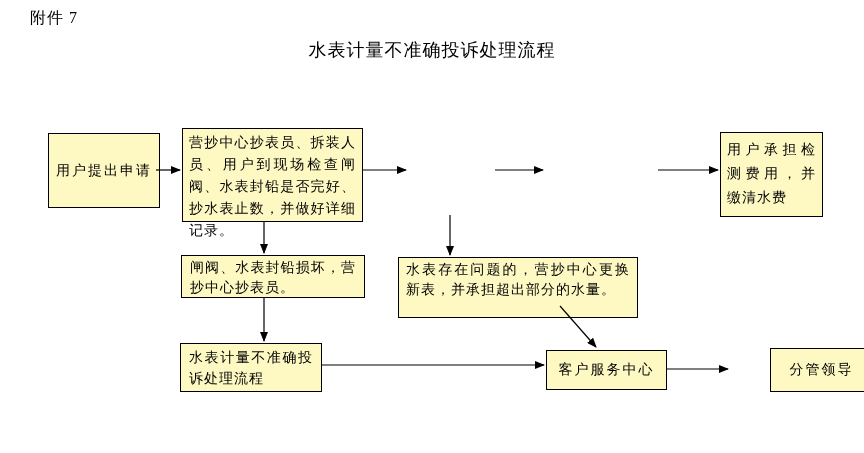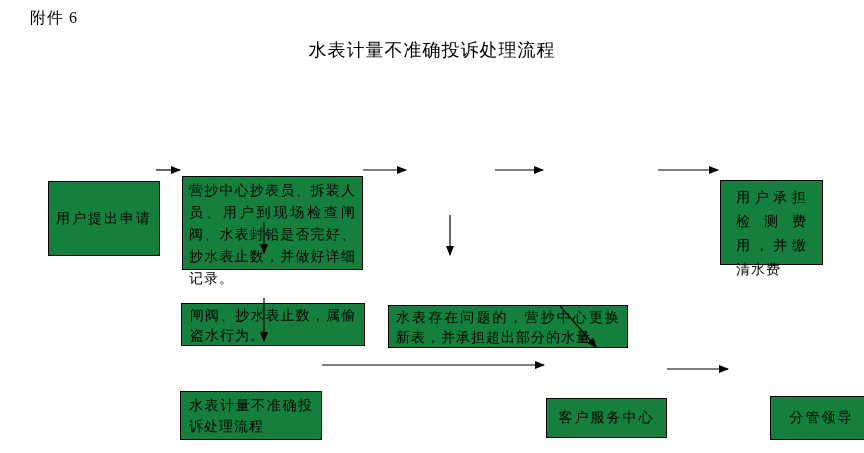--- a/index.html
+++ b/index.html
@@ -16,64 +16,63 @@
     font-size:16px;letter-spacing:1px;
   }
   .title{
     position:absolute;left:0;top:38px;width:864px;
     text-align:center;font-size:18px;letter-spacing:1px;
   }
   .node{
     position:absolute;
     box-sizing:border-box;
     border:1px solid #000;
-    background:#15803d;
+    background:#fef9c3;
     font-size:14px;
     line-height:22px;
-    margin-top:48px;
   }
   .node.center{
     display:flex;align-items:center;justify-content:center;
     letter-spacing:2px;white-space:nowrap;
   }
   .node.para{
     padding:3px 6px;
     text-align:justify;
     text-align-last:auto;
     letter-spacing:1px;
   }
   
   #n1{left:48px;top:133px;width:112px;height:75px;}
   #n2{left:182px;top:128px;width:181px;height:94px;line-height:22px;}
   #n3{left:408px;top:130px;width:87px;height:85px;line-height:24px;padding:5px 7px;}
   #n4{left:545px;top:133px;width:113px;height:79px;letter-spacing:1px;}
-  #n5{left:720px;top:132px;width:103px;height:85px;line-height:24px;padding:5px 15px;}
+  #n5{left:720px;top:132px;width:103px;height:85px;line-height:24px;padding:5px 6px;}
   #n6{left:181px;top:255px;width:184px;height:43px;line-height:20px;padding:2px 8px;}
-  #n7{left:388px;top:257px;width:240px;height:43px;line-height:20px;padding:2px 7px;}
+  #n7{left:398px;top:257px;width:240px;height:61px;line-height:20px;padding:2px 7px;}
   #n8{left:180px;top:343px;width:142px;height:49px;line-height:21px;padding:3px 8px;}
   #n9{left:546px;top:350px;width:121px;height:40px;}
   #n10{left:770px;top:348px;width:103px;height:44px;}
   svg.arrows{
     position:absolute;left:0;top:0;width:864px;height:453px;
     pointer-events:none;
   }
   svg.arrows line{stroke:#000;stroke-width:1.2;}
 </style>
 </head>
 <body>
 
 <div id="canvas">
 
-  <div class="attachment">附件 6</div>
+  <div class="attachment">附件 7</div>
   <div class="title">水表计量不准确投诉处理流程</div>
 
   <div id="n1" class="node center">用户提出申请</div>
   <div id="n2" class="node para">营抄中心抄表员、拆装人员、用户到现场检查闸阀、水表封铅是否完好、抄水表止数，并做好详细记录。</div>
   <div id="n5" class="node para">用户承担检测费用，并缴清水费</div>
-  <div id="n6" class="node para">闸阀、抄水表止数，属偷盗水行为。</div>
+  <div id="n6" class="node para">闸阀、水表封铅损坏，营抄中心抄表员。</div>
   <div id="n7" class="node para">水表存在问题的，营抄中心更换新表，并承担超出部分的水量。</div>
   <div id="n8" class="node para">水表计量不准确投诉处理流程</div>
   <div id="n9" class="node center">客户服务中心</div>
   <div id="n10" class="node center">分管领导</div>
 
   <svg class="arrows" viewBox="0 0 864 453" xmlns="http://www.w3.org/2000/svg">
     <defs>
       <marker id="ah" markerWidth="10" markerHeight="8" refX="9" refY="4" orient="auto" markerUnits="userSpaceOnUse">
         <path d="M0,0 L10,4 L0,8 Z" fill="#000"></path>
       </marker>

